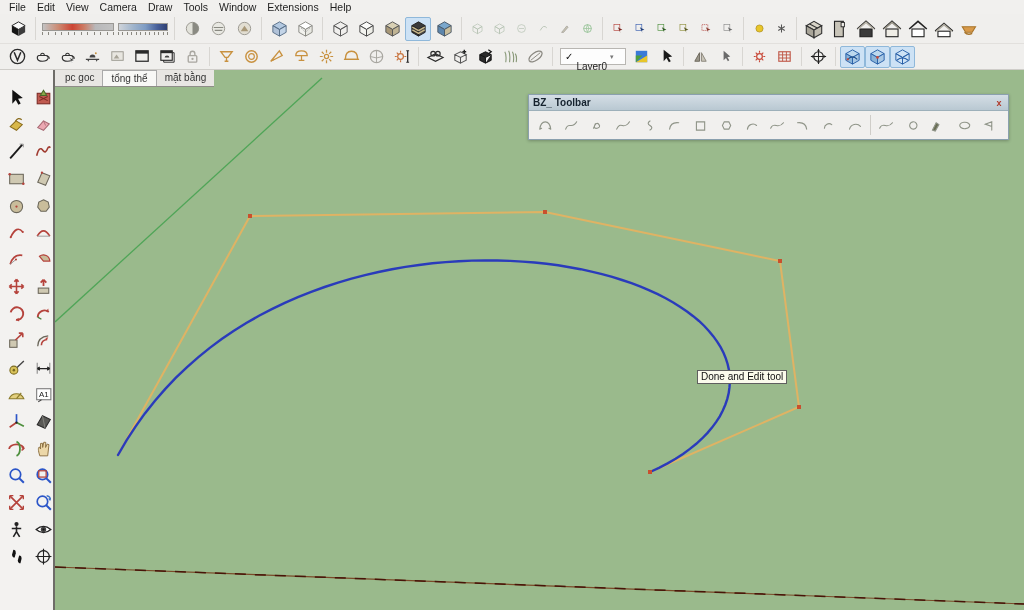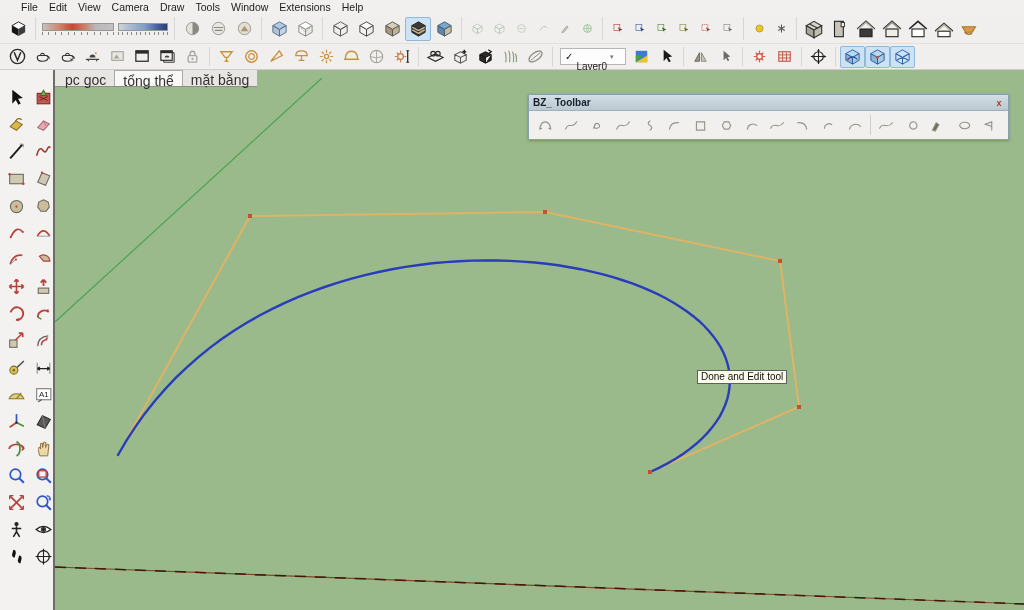--- a/index.html
+++ b/index.html
@@ -1,21 +1,21 @@
 <!DOCTYPE html>
 <html><head>
 <meta charset="utf-8">
 <style>
   * { margin:0; padding:0; box-sizing:border-box; }
   html,body { width:1024px; height:610px; overflow:hidden;
     font-family:"Liberation Sans", sans-serif; background:#f0efed; }
 
   
   .menubar { height:14px; background:#f1f0ee; display:flex; align-items:center;
-    padding-left:16px; gap:1px; }
+    padding-left:4px; gap:1px; }
   .menu-item { font-size:10.5px; color:#1d1d1d; padding:0 5px; cursor:default; }
 
   
   .tbrow { background:#f0efed; display:flex; align-items:center; padding-left:3px; }
   #tbrow1 { height:30px; border-bottom:1px solid #e2e0dd; }
   #tbrow2 { height:26px; border-bottom:1px solid #cfcdc9; }
   .tb-group { display:flex; align-items:center; height:100%; padding:0 2px; }
   .sep { width:1px; height:78%; background:#d8d6d2; margin:0 2px; flex:0 0 1px; }
   .tb-icon { width:26px; height:24px; display:flex; align-items:center; justify-content:center;
     border:1px solid transparent; border-radius:2px; }
@@ -45,21 +45,21 @@
     align-content:start; justify-content:center; padding-top:14px; }
   .side-tool { display:flex; align-items:center; justify-content:flex-end; }
   .side-tool svg { width:21px; height:21px; }
 
   .viewport { position:relative; flex:1; overflow:hidden; }
   #scene { position:absolute; left:0; top:0; }
 
   
   .tabstrip { position:absolute; left:0; top:0; height:17px; display:flex;
     background:#e8e6e3; border-bottom:1px solid #8f8d89; padding-left:2px; z-index:5; }
-  .tab { font-size:14px; color:#333; padding:2px 8px 0 8px; white-space:nowrap; }
+  .tab { font-size:10px; color:#333; padding:2px 8px 0 8px; white-space:nowrap; }
   .tab.active { background:#f8f8f6; border:1px solid #aaa; border-bottom:none; }
 
   
   .bz-window { position:absolute; width:481px; height:46px; z-index:6;
     background:#f1f0ee; border:1px solid #8aa0ae; box-shadow:0 1px 3px rgba(0,0,0,.25); }
   .bz-title { height:16px; background:linear-gradient(#d4dee5,#b9c8d2);
     display:flex; align-items:center; padding:0 4px; border-bottom:1px solid #9db0ba; }
   .bz-title .t { font-size:10px; font-weight:bold; color:#15222e; flex:1; }
   .bz-close { width:10px; height:10px; display:flex; align-items:center; justify-content:center;
     color:#b03828; font-size:9px; font-weight:bold; line-height:10px; }

